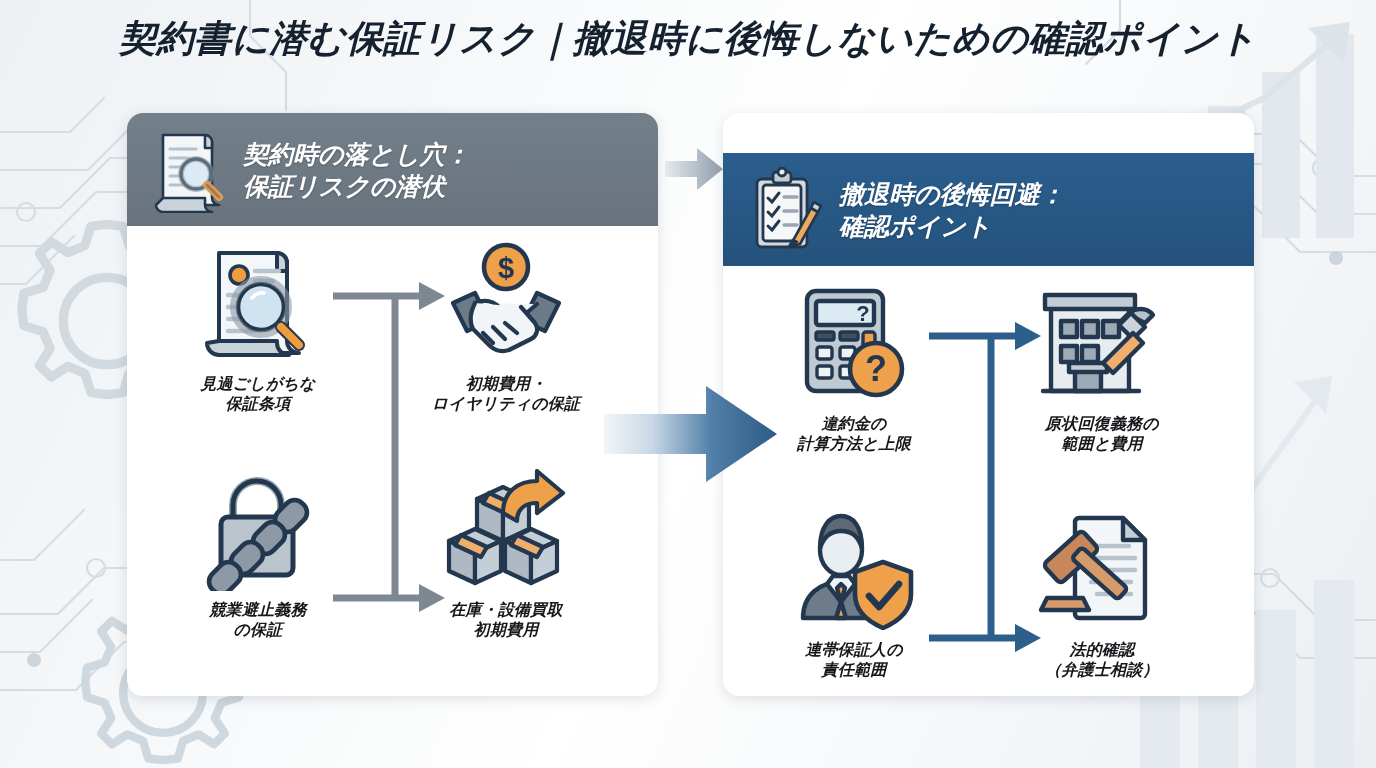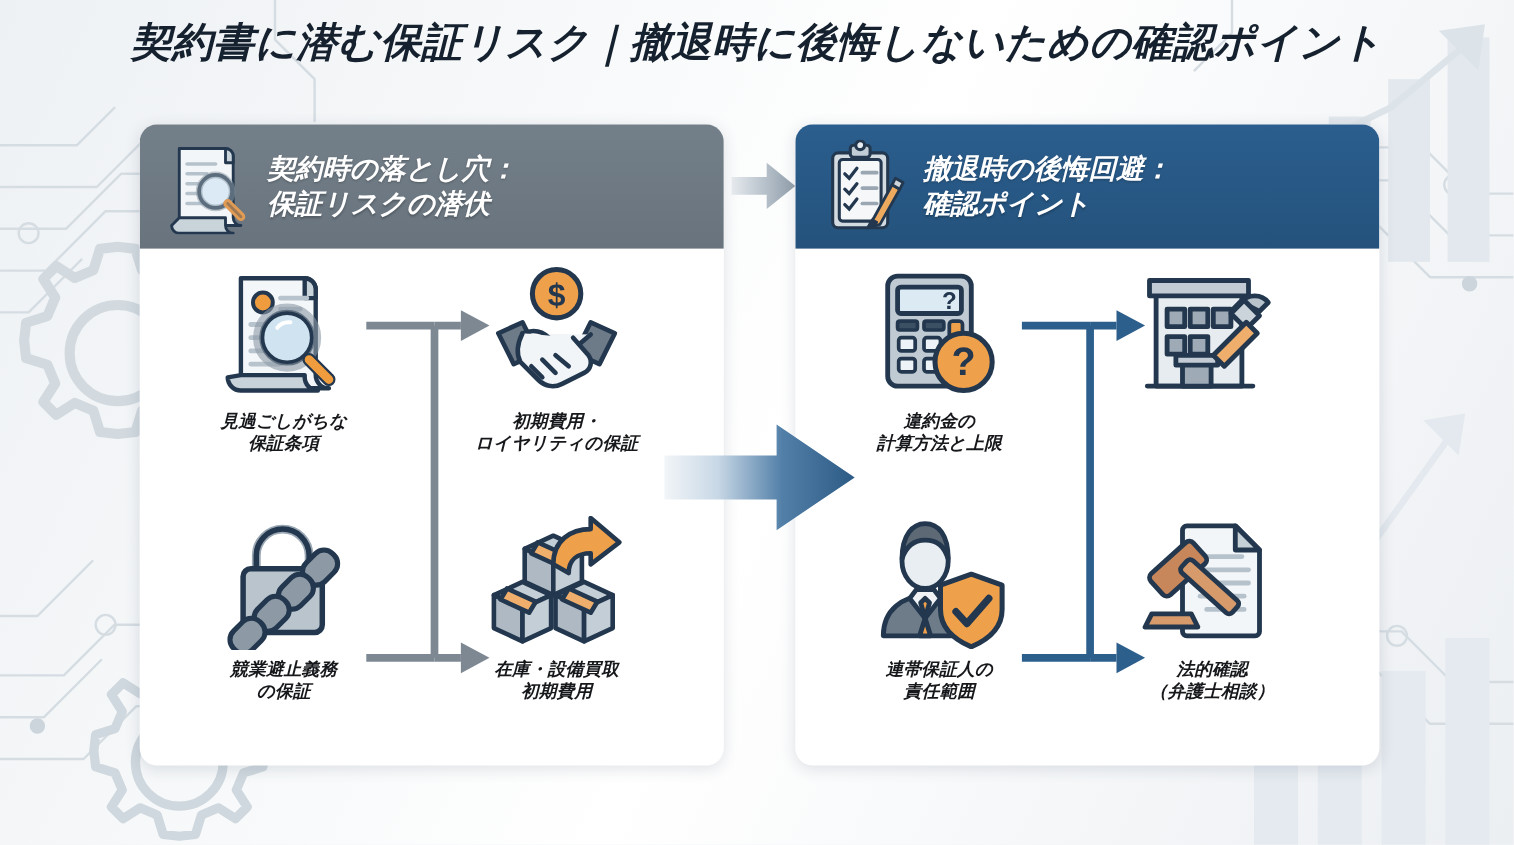--- a/index.html
+++ b/index.html
@@ -33,21 +33,21 @@
     overflow:hidden;
   }
   .panel-left{left:127px;}
   .panel-right{left:723px;}
 
   .panel-head{
     height:113px;display:flex;align-items:center;gap:16px;
     padding:0 18px 0 26px;box-sizing:border-box;
   }
   .head-left{background:linear-gradient(180deg,#737f89 0%,#68737d 100%);}
-  .head-right{background:linear-gradient(180deg,#2b5e8e 0%,#24527c 100%);}
+  .head-right{background:linear-gradient(180deg,#2b5e8e 0%,#24527c 100%);margin-top:40px;}
   .panel-head .head-txt{
     color:#ffffff;font-size:25px;font-weight:700;line-height:1.28;
     text-shadow:0 1px 2px rgba(0,0,0,.25);
   }
   .head-icon{flex:0 0 auto;width:74px;height:86px;display:block;}
 
   .panel-body{position:relative;height:470px;}
 
   
   .cell{position:absolute;width:218px;text-align:center;}
@@ -397,20 +397,24 @@
               <rect x="40" y="88" width="26" height="22" fill="#9eabb6"></rect>
               <rect x="34" y="82" width="38" height="9" fill="#c3ccd4"></rect>
             </g>
             <g stroke="#23384f" stroke-width="4.4" stroke-linejoin="round">
               <path d="M92 34 c8 -8 20 -8 26 0 l-8 8 -8 -4 -6 10 -10 -8 z" fill="#b8c3cc"></path>
               <path d="M84 44 l12 -12 14 14 -12 12 z" fill="#cbd4db"></path>
               <path d="M98 52 l10 10 -30 30 -10 -10 z" fill="#efae6b"></path>
             </g>
           </svg>
         </div>
+        <div class="lbl no-sel">
+          <div>原状回復義務の</div>
+          <div>範囲と費用</div>
+        </div>
       </div>
 
       <div class="cell c-bl">
         <div class="ico">
           <svg width="134" height="120" viewBox="0 0 134 120">
             <g stroke="#23384f" stroke-width="4.4" stroke-linejoin="round">
               <path d="M16 108 c0 -24 18 -36 38 -36 c20 0 38 12 38 36 z" fill="#6e7b88"></path>
               <path d="M40 74 l14 18 14 -18 -6 -8 h-16 z" fill="#f0f3f6"></path>
               <path d="M50 78 l4 14 4 -14 -4 -4 z" fill="#efa04a"></path>
               <path d="M54 92 l-5 16 h10 z" fill="#efa04a"></path>

